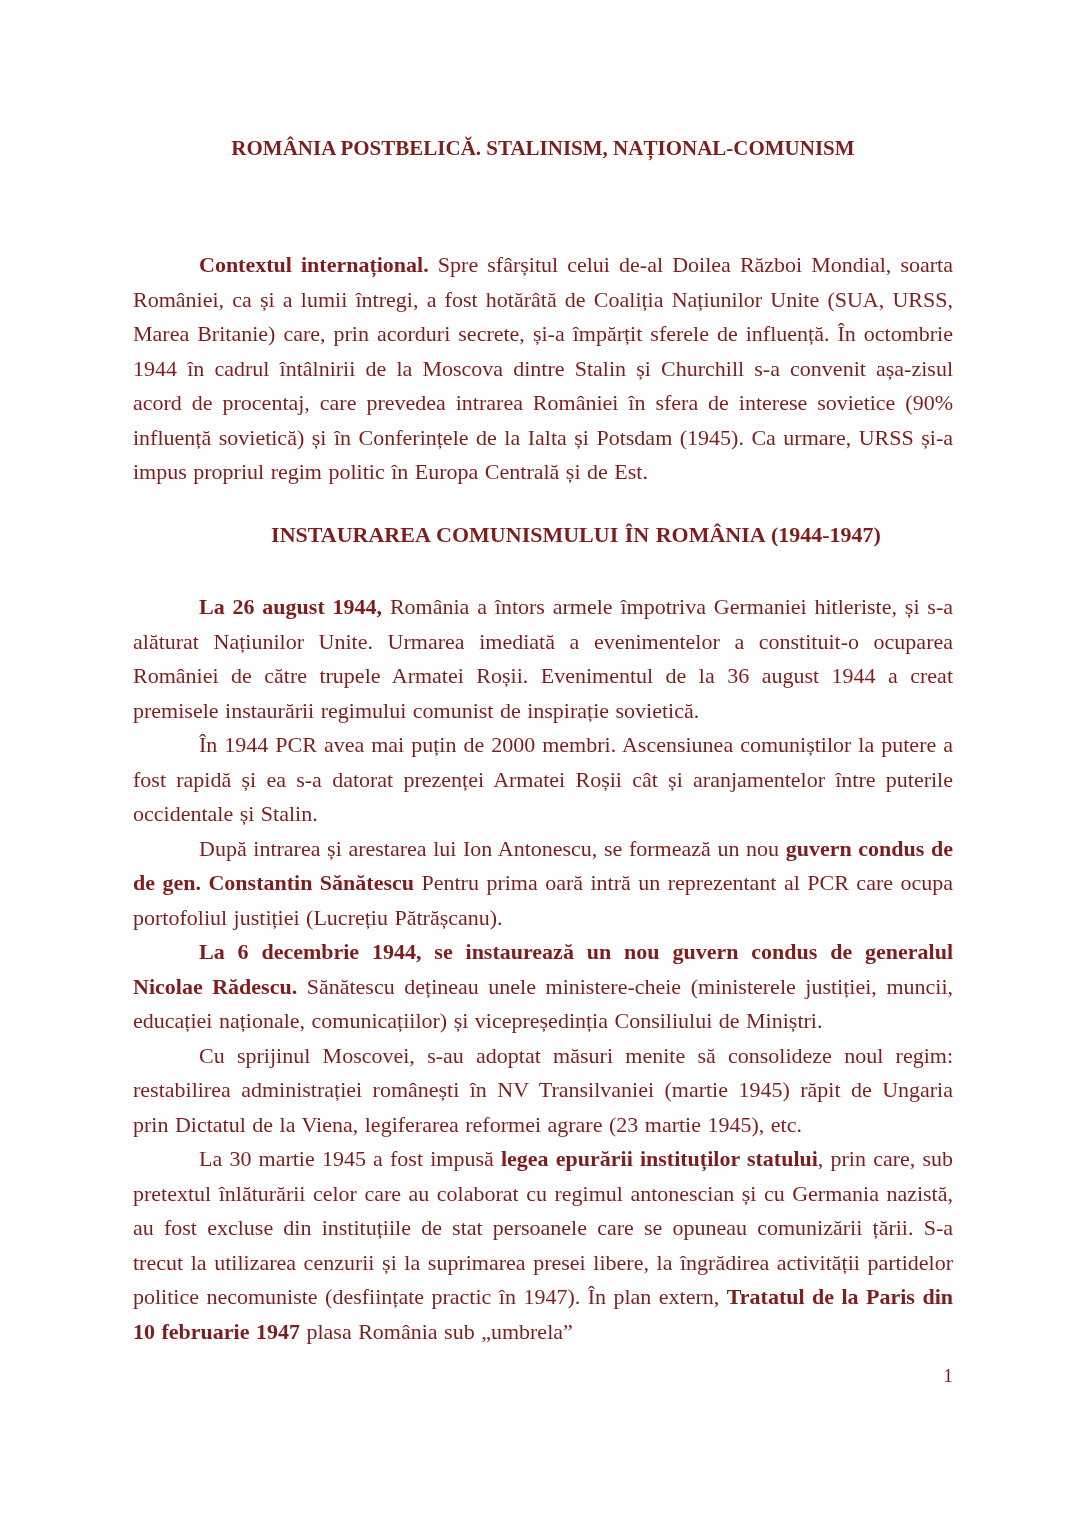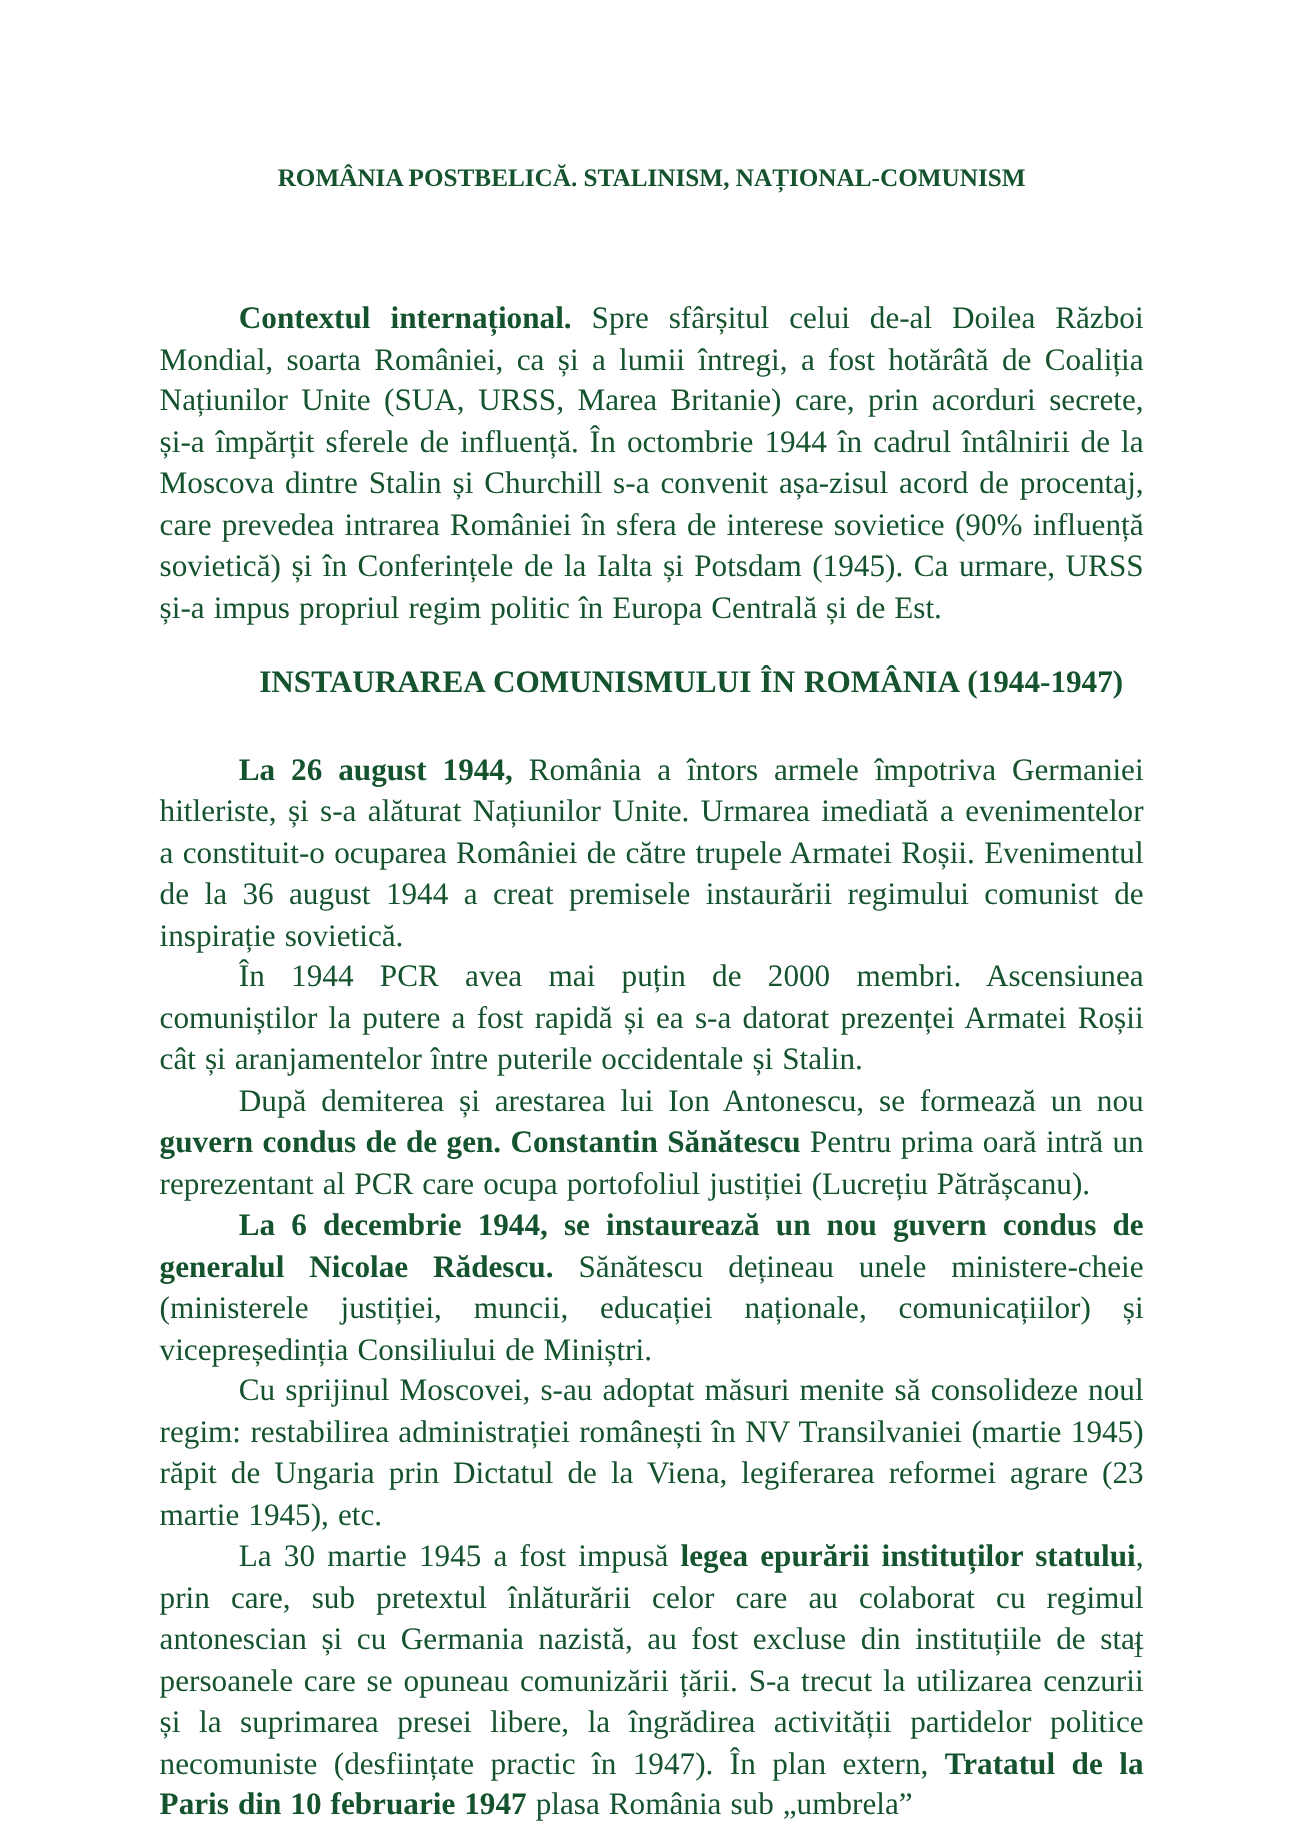--- a/index.html
+++ b/index.html
@@ -1,35 +1,35 @@
 <!DOCTYPE html>
 <html><head>
 <meta charset="utf-8">
 <style>
   html, body { margin: 0; padding: 0; background: #ffffff; }
   .page {
     position: relative;
     width: 1080px;
     height: 1527px;
     background: #ffffff;
-    color: #14532d;
+    color: #7f1d1d;
     font-family: "Liberation Serif", "DejaVu Serif", serif;
     overflow: hidden;
   }
   .content {
     position: absolute;
     left: 133px;
     top: 130px;
     width: 820px;
   }
   .para {
     margin: 0;
     text-align: justify;
     text-indent: 66px;
-    font-size: 26px;
+    font-size: 22px;
     line-height: 34.5px;
     word-spacing: 1px;
   }
   .para.title {
     text-align: center;
     text-indent: 0;
     font-weight: bold;
     font-size: 21px;
     line-height: 36px;
     word-spacing: 0;
@@ -56,20 +56,20 @@
 <body>
 
 <div class="page">
   <div class="content">
     <div id="paragraphs">
         <p class="para title"><span class="b">ROMÂNIA POSTBELICĂ. STALINISM, NAȚIONAL-COMUNISM</span></p>
         <p class="para body"><span class="b">Contextul internațional.</span><span> Spre sfârșitul celui de-al Doilea Război Mondial, soarta României, ca și a lumii întregi, a fost hotărâtă de Coaliția Națiunilor Unite (SUA, URSS, Marea Britanie) care, prin acorduri secrete, și-a împărțit sferele de influență. În octombrie 1944 în cadrul întâlnirii de la Moscova dintre Stalin și Churchill s-a convenit așa-zisul acord de procentaj, care prevedea intrarea României în sfera de interese sovietice (90% influență sovietică) și în Conferințele de la Ialta și Potsdam (1945). Ca urmare, URSS și-a impus propriul regim politic în Europa Centrală și de Est.</span></p>
         <p class="para heading"><span class="b">INSTAURAREA COMUNISMULUI ÎN ROMÂNIA (1944-1947)</span></p>
         <p class="para body"><span class="b">La 26 august 1944,</span><span> România a întors armele împotriva Germaniei hitleriste, și s-a alăturat Națiunilor Unite. Urmarea imediată a evenimentelor a constituit-o ocuparea României de către trupele Armatei Roșii.  Evenimentul de la 36 august 1944  a creat premisele instaurării regimului comunist de inspirație sovietică.</span></p>
         <p class="para body"><span>În 1944 PCR avea mai puțin de 2000 membri. Ascensiunea comuniștilor la putere a fost rapidă și ea s-a datorat prezenței Armatei Roșii cât și aranjamentelor între puterile occidentale și Stalin.</span></p>
-        <p class="para body"><span>După demiterea și arestarea  lui Ion Antonescu, se formează un nou </span><span class="b">guvern  condus de de gen. Constantin Sănătescu</span><span> Pentru prima oară intră un reprezentant al PCR care ocupa portofoliul justiției (Lucrețiu Pătrășcanu).</span></p>
+        <p class="para body"><span>După intrarea și arestarea  lui Ion Antonescu, se formează un nou </span><span class="b">guvern  condus de de gen. Constantin Sănătescu</span><span> Pentru prima oară intră un reprezentant al PCR care ocupa portofoliul justiției (Lucrețiu Pătrășcanu).</span></p>
         <p class="para body"><span class="b">La 6 decembrie 1944, se instaurează un nou guvern condus de generalul Nicolae Rădescu.</span><span> Sănătescu dețineau unele ministere-cheie (ministerele justiției, muncii, educației naționale, comunicațiilor) și vicepreședinția Consiliului de Miniștri.</span></p>
         <p class="para body"><span>Cu sprijinul Moscovei, s-au adoptat măsuri menite să consolideze noul regim: restabilirea administrației românești în NV Transilvaniei (martie 1945) răpit de Ungaria prin Dictatul de la Viena, legiferarea reformei agrare (23 martie 1945), etc.</span></p>
         <p class="para body"><span>La 30 martie 1945 a fost impusă </span><span class="b">legea epurării instituților statului</span><span>, prin care, sub pretextul înlăturării celor care au colaborat cu regimul antonescian și cu Germania nazistă, au fost excluse din instituțiile de stat persoanele care se opuneau comunizării țării. S-a trecut la utilizarea cenzurii și la suprimarea presei libere, la îngrădirea activității partidelor politice necomuniste (desființate practic în 1947). În plan extern, </span><span class="b">Tratatul de la Paris din 10 februarie 1947</span><span> plasa România sub „umbrela”</span></p>
       </div>
   </div>
   <div class="page-number">1</div>
 </div>
 
 </body></html>

